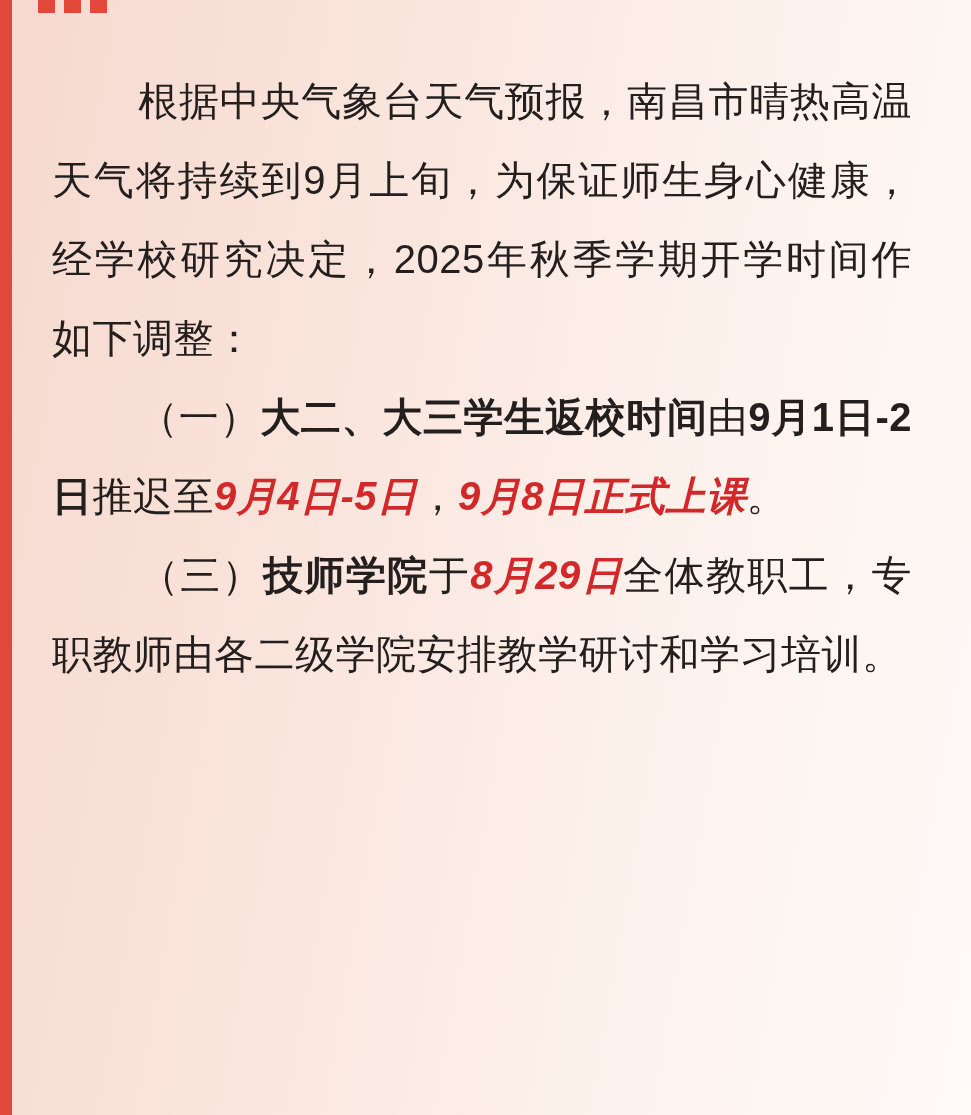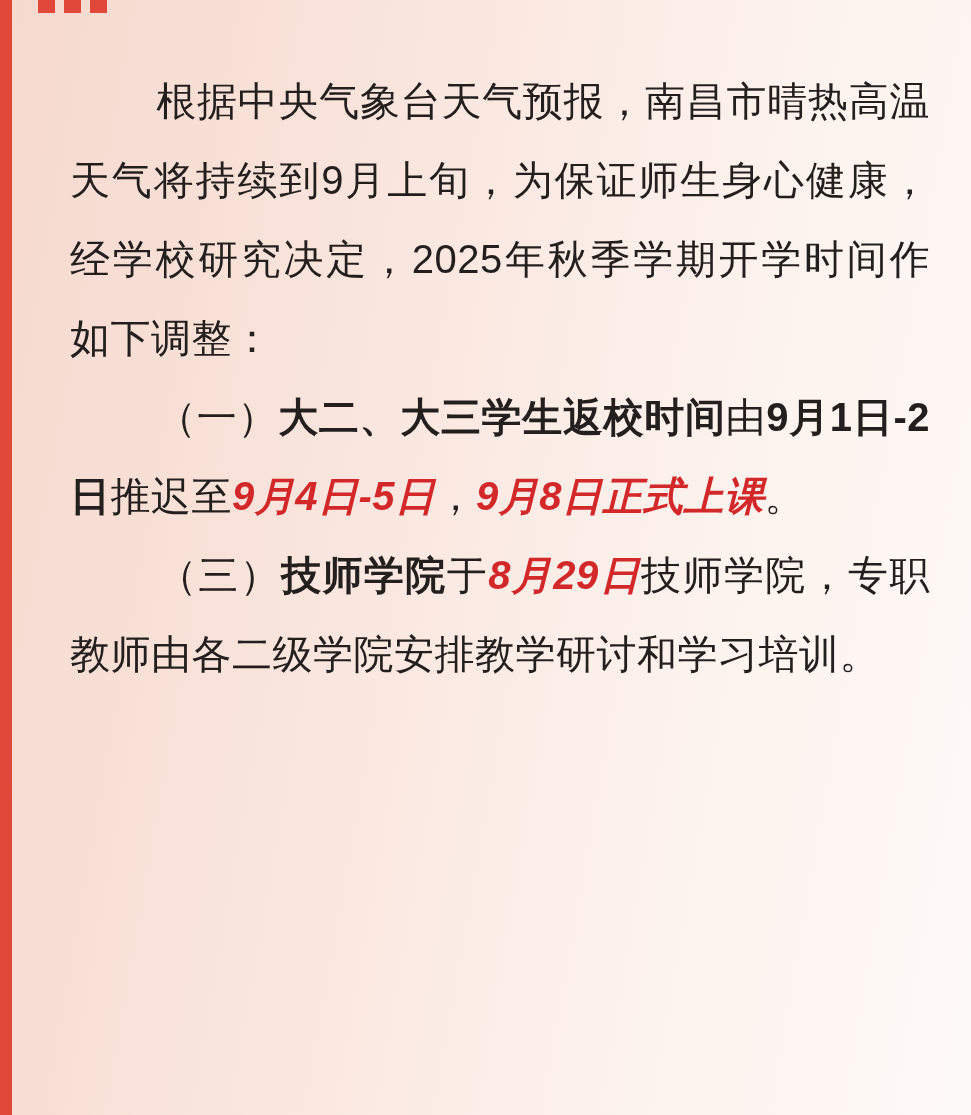--- a/index.html
+++ b/index.html
@@ -44,21 +44,21 @@
   }
   .top-marks span {
     display: block;
     width: 17px;
     height: 13px;
     background: #e2483a;
   }
 
   .content {
     position: absolute;
-    left: 70px;
+    left: 52px;
     top: 62px;
     width: 860px;
     font-size: 40px;
     line-height: 79px;
     color: #231f1e;
     letter-spacing: 0.5px;
     text-align: justify;
   }
 
   .para {
@@ -98,17 +98,17 @@
     <p class="para">
       <span class="indent"></span><span>根据中央气象台天气预报，南昌市晴热高温天气将持续到9月上旬，为保证师生身心健康，经学校研究决定，2025年秋季学期开学时间作如下调整：</span>
     </p>
 
     <p class="para">
       <span class="indent"></span><span>（一）</span><span class="bold">大二、大三学生返校时间</span><span>由</span><span class="bold">9月1日-2日</span><span>推迟至</span><span class="red-bold">9月4日-5日</span><span>，</span><span class="red-bold">9月8日正式上课</span><span>。</span>
     </p>
 
 
     <p class="para">
-      <span class="indent"></span><span>（三）</span><span class="bold">技师学院</span><span>于</span><span class="red-bold">8月29日</span><span>技师学院，专职教师由各二级学院安排教学研讨和学习培训。</span>
+      <span class="indent"></span><span>（三）</span><span class="bold">技师学院</span><span>于</span><span class="red-bold">8月29日</span><span>全体教职工，专职教师由各二级学院安排教学研讨和学习培训。</span>
     </p>
   </div>
 
 </div>
 
 </body></html>

